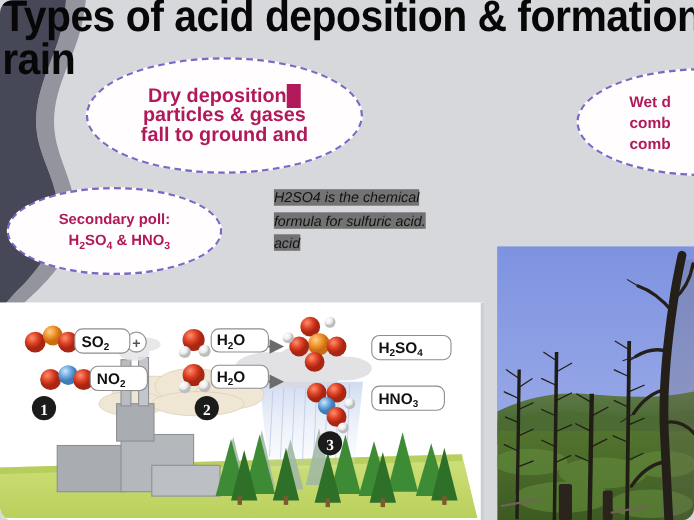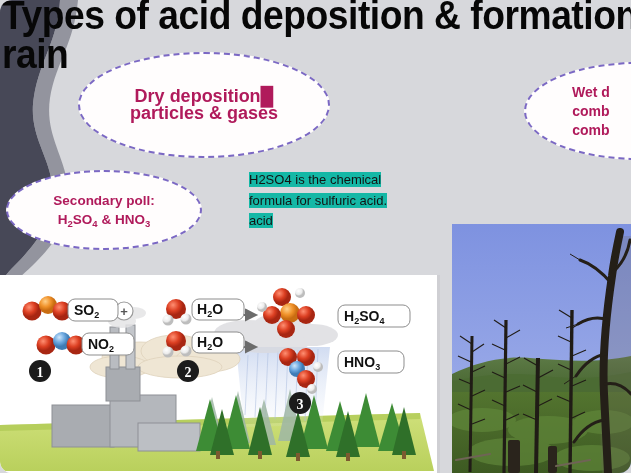--- a/index.html
+++ b/index.html
@@ -40,38 +40,38 @@
   #ellipse-dry{left:78px;top:52px;width:252px;height:106px;font-size:18px;line-height:17.5px;}
   #ellipse-secondary{left:6px;top:170px;width:196px;height:80px;font-size:13.5px;line-height:19px;}
   #ellipse-wet{left:524px;top:62px;width:230px;height:98px;font-size:14px;line-height:19px;justify-content:flex-start;padding-left:46px;}
   .ellipse sub{font-size:9.5px;vertical-align:baseline;position:relative;top:3px;}
 
   
   .textbox{
     position:absolute;left:249px;top:170px;width:178px;
     font-size:13px;line-height:20.5px;color:#131313;
   }
-  .textbox span.hl{background:#14b8a6;box-decoration-break:clone;-webkit-box-decoration-break:clone;}
+  .textbox span.hl{background:#737373;box-decoration-break:clone;font-style:italic;-webkit-box-decoration-break:clone;}
   .textbox div{white-space:pre;}
 
   
   .diagram{
     position:absolute;left:0px;top:275px;width:440px;height:198px;
     background:#ffffff;overflow:hidden;
   }
   .diagram .panel-edge{position:absolute;right:0;top:0;width:3px;height:100%;background:#cfcfd3;}
 
   
   .photo{
     position:absolute;left:452px;top:224px;width:179px;height:249px;overflow:hidden;background:#8d9ee0;
   }
   .photo svg{display:block;}
 
   
-  .nowrap{white-space:nowrap;}
+  .nowrap{white-space:nowrap;text-align:right;}
 </style>
 </head>
 <body>
 
 <div class="stage">
 
   <div class="left-band">
     <svg width="96" height="290" viewBox="0 0 96 290">
       <path d="M0,0 L60,0 C58,40 40,60 34,96 C28,132 46,150 52,182 C58,214 40,238 22,258 C12,268 4,276 0,284 Z" fill="#474857"></path>
       <path d="M60,0 L78,0 C74,44 56,62 50,98 C45,132 62,152 68,184 C74,216 56,242 36,262 C26,272 16,280 10,288 L0,288 L0,284 C4,276 12,268 22,258 C40,238 58,214 52,182 C46,150 28,132 34,96 C40,60 58,40 60,0 Z" fill="#5b5c6c" opacity="0.55"></path>
@@ -80,20 +80,21 @@
 
   <div class="title">
     <span>Types of acid deposition &amp; formation</span>
     <span class="title-l2">rain</span>
   </div>
 
   <div class="ellipse" id="ellipse-dry">
     <div>
       <div>Dry deposition█</div>
       <div>particles &amp; gases</div>
+      <div>fall to ground and</div>
     </div>
   </div>
 
   <div class="ellipse" id="ellipse-secondary">
     <div>
       <div>Secondary poll:</div>
       <div class="nowrap"><span>H</span><sub>2</sub><span>SO</span><sub>4</sub><span> &amp; HNO</span><sub>3</sub></div>
     </div>
   </div>
 

